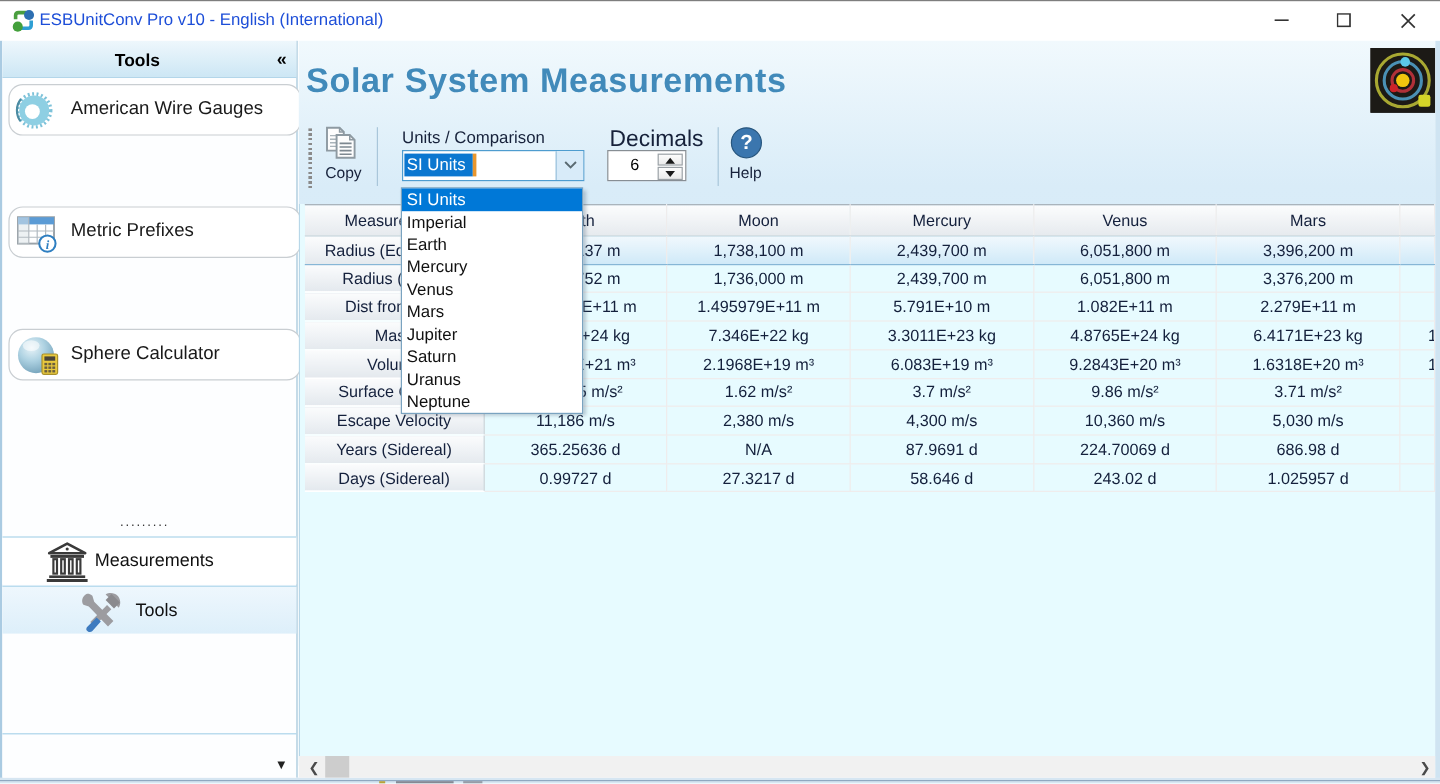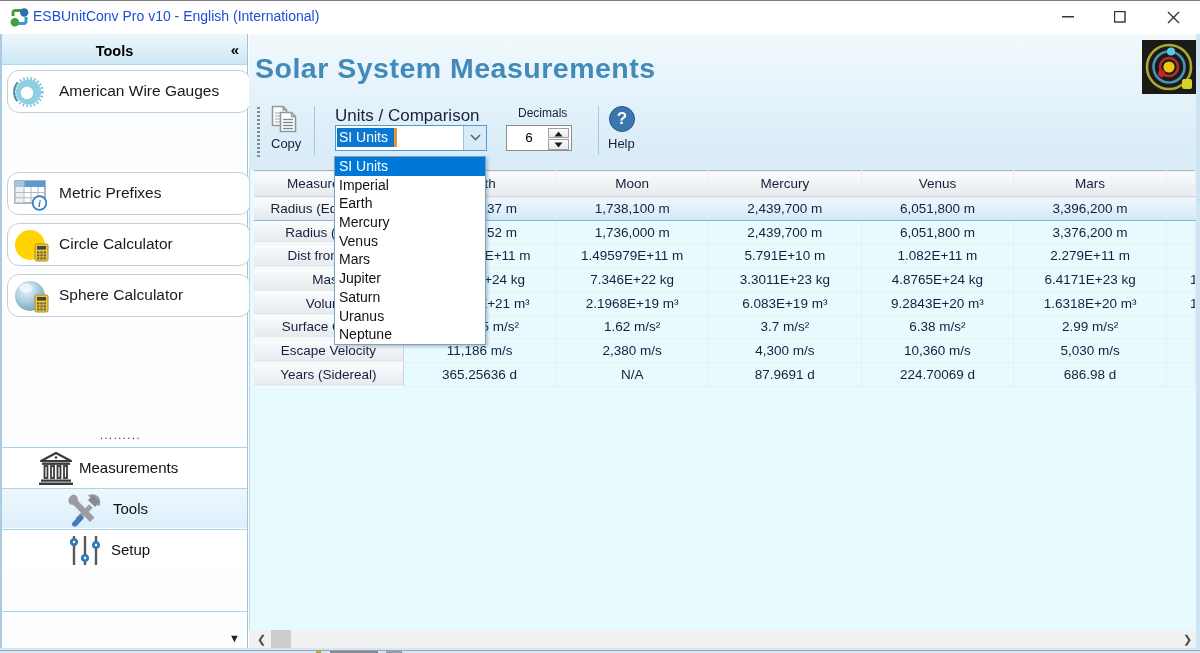--- a/index.html
+++ b/index.html
@@ -32,22 +32,22 @@
 .navrow.hl { background:linear-gradient(#eef7fd,#ddeffa); }
 .navrow .nlbl { position:absolute; top:11px; font-size:15px; color:#111; }
 #nav-bottom-line { left:0; top:577px; width:245px; height:1px; background:#abd4ea; }
 #side-grip-arrow { left:227px; top:598px; font-size:11px; color:#222; }
 
 
 #main { left:249px; top:34px; width:947px; height:604px; overflow:hidden; background:linear-gradient(#f1f9fd 0%, #d9ecf8 20%, #cde6f5 100%);text-decoration:underline; }
 #heading { left:6px; top:18px; font-size:28.5px; font-weight:bold; color:#418aba; letter-spacing:0.5px; }
 
 #grip-dots { left:8px; top:73px; width:3px; height:52px; background-image:repeating-linear-gradient(#8a8a8a 0 2px, transparent 2px 4px); }
-#lbl-units { left:86px; top:72px; font-size:17px; color:#16213a; }
-#lbl-decimals { left:269px; top:72px; font-size:12px; color:#16213a; }
+#lbl-units { left:86px; top:72px; font-size:14px; color:#16213a; }
+#lbl-decimals { left:259px; top:72px; font-size:19px; color:#16213a; }
 #copy-lbl { left:22px; top:102px; font-size:13px; color:#16213a; }
 .vsep { top:72px; width:1px; height:49px; background:#a9c6da; }
 #sep1 { left:65px; } #sep2 { left:349px; }
 
 #combo { left:86px; top:91px; width:152px; height:26px; background:#fff; border:1px solid #4e9ccf; }
 #combo .selhl { position:absolute; left:1px; top:2px; width:57px; height:19px; background:#0b77d0; color:#fff; font-size:14px; padding:1px 0 0 2px; }
 #combo .caret { position:absolute; left:58px; top:2px; width:3px; height:19px; background:#e8962e; }
 #combo .btn { position:absolute; right:0; top:0; width:23px; height:24px; background:#d8ebf9; border-left:1px solid #9cc2dc; }
 
 #spin { left:257px; top:91px; width:66px; height:26px; background:#fff; border:1px solid #878e94; }
@@ -129,41 +129,20 @@
           <line x1="1" y1="12.5" x2="31" y2="12.5"></line>
           <line x1="1" y1="17.7" x2="31" y2="17.7"></line>
           <line x1="10" y1="1" x2="10" y2="23"></line>
           <line x1="17" y1="7" x2="17" y2="23"></line>
           <line x1="24" y1="7" x2="24" y2="23"></line>
         </g>
       <circle cx="25.5" cy="23" r="6.8" fill="#fff" stroke="#2f7fc1" stroke-width="1.7"></circle>
       <text x="25.5" y="27.2" font-family="Liberation Serif" font-size="10.5" font-weight="bold" font-style="italic" fill="#2f7fc1" text-anchor="middle">i</text>
     </svg>
     <span class="lbl">Metric Prefixes</span>
-    </div>
-  <div class="abs toolbtn" style="top:189px">
-    <svg class="icon" style="top:4px" width="36" height="36" viewBox="0 0 36 36">
-      <circle cx="16" cy="17" r="15" fill="#ffd400"></circle>
-      <g transform="translate(21,16)">
-        <rect x="0" y="0" width="13" height="17" rx="1.5" fill="#e9c93e" stroke="#a8902c" stroke-width="1"></rect>
-        <rect x="2" y="2" width="9" height="3.6" fill="#4a4438"></rect>
-        <g fill="#6b5f3e">
-            <rect x="2" y="7.4" width="2.4" height="2"></rect>
-            <rect x="5.3" y="7.4" width="2.4" height="2"></rect>
-            <rect x="8.6" y="7.4" width="2.4" height="2"></rect>
-            <rect x="2" y="10.4" width="2.4" height="2"></rect>
-            <rect x="5.3" y="10.4" width="2.4" height="2"></rect>
-            <rect x="8.6" y="10.4" width="2.4" height="2"></rect>
-            <rect x="2" y="13.4" width="2.4" height="2"></rect>
-            <rect x="5.3" y="13.4" width="2.4" height="2"></rect>
-            <rect x="8.6" y="13.4" width="2.4" height="2"></rect>
-          </g>
-      </g>
-    </svg>
-    <span class="lbl">Circle Calculator</span>
     </div>
   <div class="abs toolbtn" style="top:240px">
     <svg class="icon" style="top:4px" width="36" height="36" viewBox="0 0 36 36">
       <defs>
           <radialGradient id="sph" cx="0.38" cy="0.3" r="0.8">
         <stop offset="0" stop-color="#e8f3f8"></stop>
             <stop offset="0.45" stop-color="#aed2e2"></stop>
             <stop offset="1" stop-color="#6d9cb5"></stop>
       </radialGradient>
         </defs>
@@ -205,40 +184,20 @@
   <div class="abs navrow hl" style="top:454px">
     <svg style="position:absolute;left:64px;top:4px" width="36" height="34" viewBox="0 0 36 34">
       <path d="M6 2 C2.5 4 1.5 8 3.5 11 L8 12.5 L24 29 L28.5 24.5 L12.5 8.5 L11 3.5 C8.5 1.5 7.5 1.7 6 2 Z" fill="#9c9ca0"></path>
       <path d="M28 8 L22 2.5 C25 0.5 29.5 1 32 3.5 C34.5 6 35 10.5 33 13.5 L27.5 8" fill="#9c9ca0"></path>
       <path d="M25 13 L11 27" stroke="#9c9ca0" stroke-width="5" fill="none"></path>
       <path d="M14.5 21.5 L7 29 C5.5 30.5 5.5 32 7 33 C8.5 34.2 10 33.8 11 32.8 L18 25" fill="#3e7bbf"></path>
       <path d="M27 2 L34 9 L29 14 L22 7 Z" fill="#8a8a8e"></path>
     </svg>
     <span class="nlbl" style="left:111px">Tools</span>
     </div>
-  <div class="abs navrow" style="top:495px">
-    <svg style="position:absolute;left:68px;top:4px" width="30" height="33" viewBox="0 0 30 33">
-      <g stroke="#5a5a5a" stroke-width="2.4">
-        <line x1="4" y1="2" x2="4" y2="31"></line>
-          <line x1="15" y1="2" x2="15" y2="31"></line>
-          <line x1="26" y1="2" x2="26" y2="31"></line>
-      </g>
-      <g fill="#2f7fc1" stroke="#2f6ea8" stroke-width="1">
-        <circle cx="4" cy="8" r="3.6"></circle>
-          <circle cx="15" cy="24" r="3.6"></circle>
-          <circle cx="26" cy="11" r="3.6"></circle>
-      </g>
-      <g fill="#fff">
-          <circle cx="4" cy="8" r="1.2"></circle>
-          <circle cx="15" cy="24" r="1.2"></circle>
-          <circle cx="26" cy="11" r="1.2"></circle>
-        </g>
-    </svg>
-    <span class="nlbl" style="left:109px">Setup</span>
-    </div>
   <div class="abs" id="nav-bottom-line"></div>
   <div class="abs" id="side-grip-arrow">▼</div>
 </div>
 
 <div class="abs" id="main">
   <div class="abs" id="heading">Solar System Measurements</div>
   <div class="abs" id="gridbg"></div>
   <div class="abs" id="grip-dots"></div>
   <svg class="abs" style="left:22px;top:71px" width="28" height="28" viewBox="0 0 28 28">
     <g>
@@ -354,40 +313,49 @@
           <td>6.083E+19 m³</td>
           <td>9.2843E+20 m³</td>
           <td>1.6318E+20 m³</td>
           <td class="jup">1.4312</td>
         </tr>
     <tr>
           <td class="hcell">Surface Gravity</td>
           <td>9.80665 m/s²</td>
           <td>1.62 m/s²</td>
           <td>3.7 m/s²</td>
-          <td>6.38 m/s²</td>
-          <td>2.99 m/s²</td>
+          <td>9.86 m/s²</td>
+          <td>3.71 m/s²</td>
           <td></td>
         </tr>
     <tr>
           <td class="hcell">Escape Velocity</td>
           <td>11,186 m/s</td>
           <td>2,380 m/s</td>
           <td>4,300 m/s</td>
           <td>10,360 m/s</td>
           <td>5,030 m/s</td>
           <td></td>
         </tr>
     <tr>
           <td class="hcell">Years (Sidereal)</td>
           <td>365.25636 d</td>
           <td>N/A</td>
           <td>87.9691 d</td>
           <td>224.70069 d</td>
           <td>686.98 d</td>
+          <td></td>
+        </tr>
+    <tr>
+          <td class="hcell">Days (Sidereal)</td>
+          <td>0.99727 d</td>
+          <td>27.3217 d</td>
+          <td>58.646 d</td>
+          <td>243.02 d</td>
+          <td>1.025957 d</td>
           <td></td>
         </tr>
   </tbody>
     </table>
 </div>
 
 <div class="abs" id="ddlist">
   <div class="item sel">SI Units</div>
   <div class="item">Imperial</div>
   <div class="item">Earth</div>

